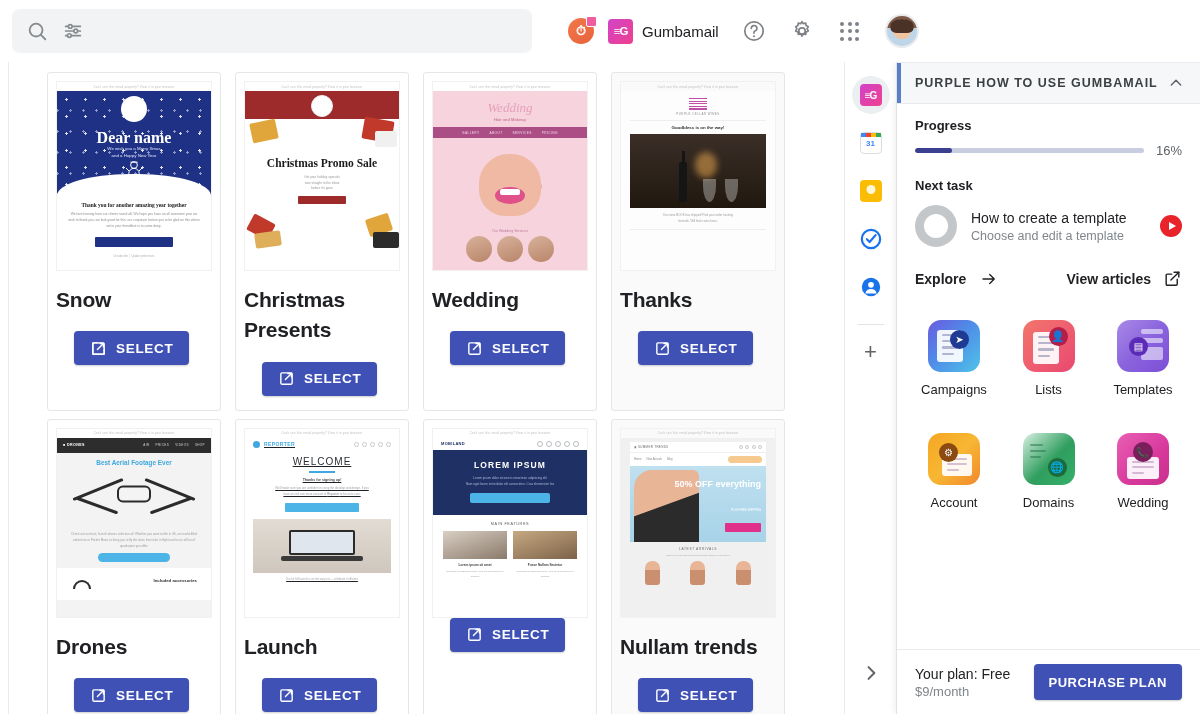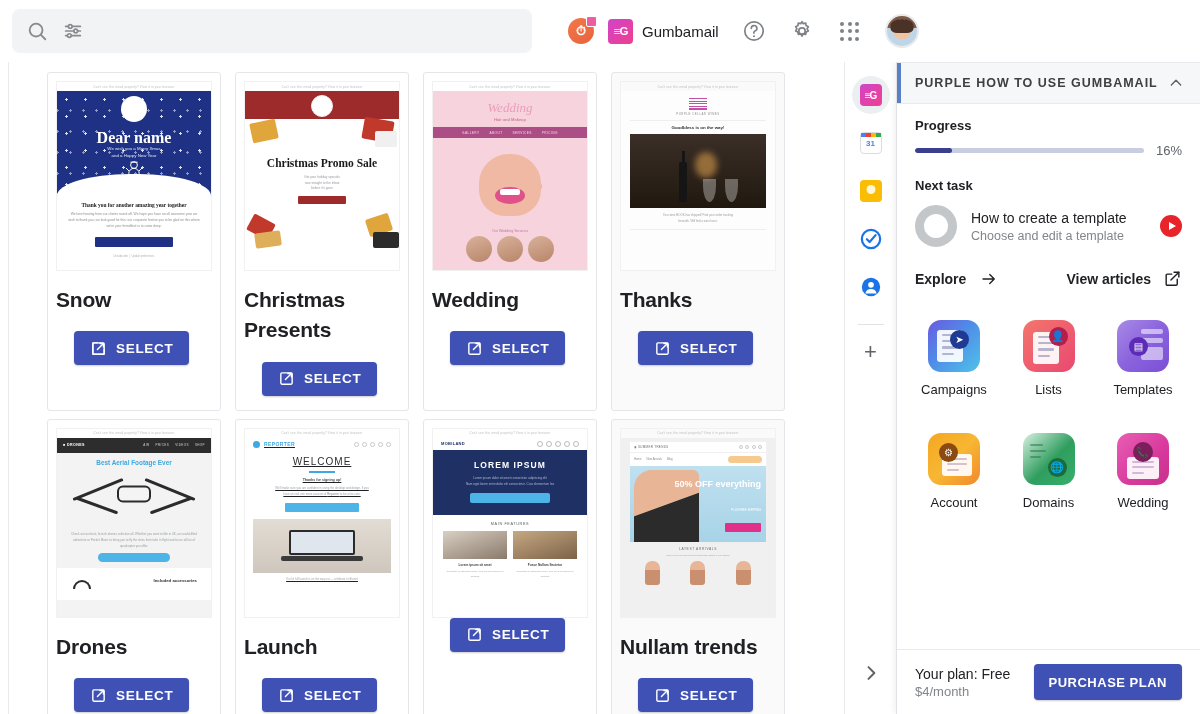--- a/index.html
+++ b/index.html
@@ -933,20 +933,20 @@
               </span>
             <span class="badge b-phone">📞</span>
           </span>
           <span class="cap">Wedding</span>
         </div>
       </div>
 
       <div class="plan-bar">
         <span class="plan-l">
           <span class="p1" style="display:block">Your plan: Free</span>
-          <span class="p2" style="display:block">$4/month</span>
+          <span class="p2" style="display:block">$9/month</span>
         </span>
         <button class="plan-btn">PURCHASE PLAN</button>
       </div>
 
     </div>
   </div>
 </div>
 
 </body></html>

